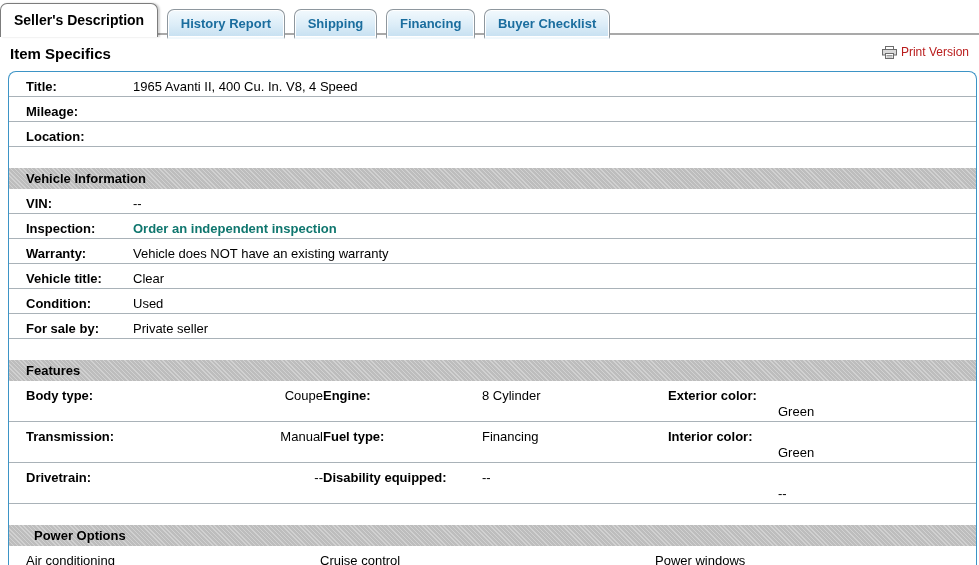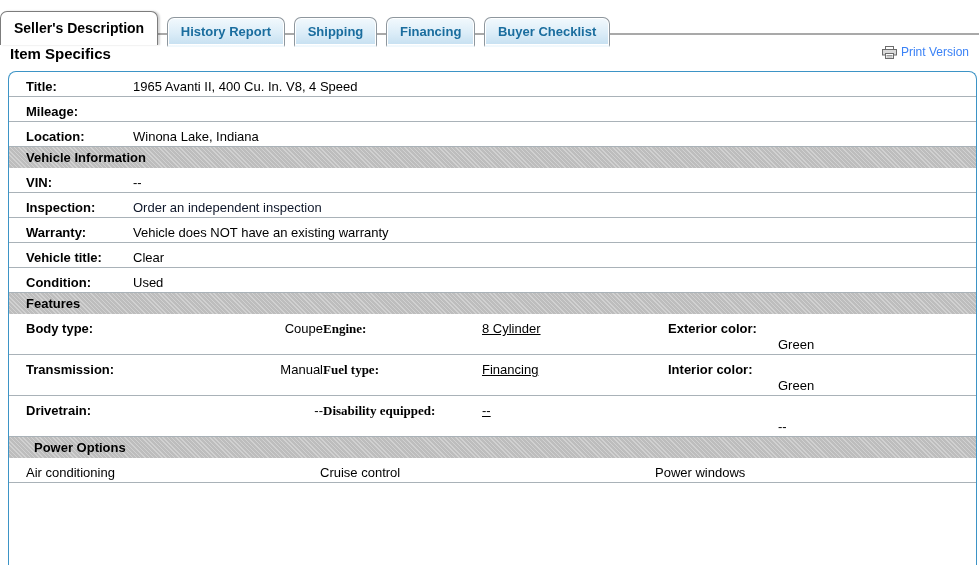--- a/index.html
+++ b/index.html
@@ -22,21 +22,20 @@
     content:""; position:absolute; left:0; right:0; bottom:0;
     height:2px; background:#a9a9a9;
   }
   .tab {
     display:inline-block; vertical-align:bottom;
     position:relative; z-index:2;
     border:1px solid #8e979e; border-bottom:none;
     border-radius:7px 7px 0 0;
     font-weight:bold;
     cursor:pointer;
-    margin-top:8px;
   }
   .tab.active {
     background:#fff;
     border-color:#7c7c7c;
     color:#000;
     font-size:14px;
     padding:8px 13px 9px 13px;
     margin-right:5px;
     box-shadow:2px 0 2px rgba(0,0,0,0.18);
     z-index:3;
@@ -52,21 +51,21 @@
   }
 
   
   .headrow {
     display:flex; align-items:flex-start; justify-content:space-between;
     padding:10px 10px 9px 10px;
   }
   .page-title { font-size:15px; font-weight:bold; }
   .printlink {
     display:flex; align-items:center; gap:4px;
-    color:#3b82f6; font-size:12px; text-decoration:none;
+    color:#b91c1c; font-size:12px; text-decoration:none;
     cursor:pointer;
   }
 
   
   .itembox {
     margin-left:8px;
     width:969px;
     height:560px;
     border:1px solid #3d94c6;
     border-bottom:none;
@@ -78,35 +77,36 @@
   .row {
     display:flex;
     padding:7px 0 2px 0;
     border-bottom:1px solid #a9b2b8;
     line-height:15px;
   }
   .lbl { width:124px; padding-left:17px; font-weight:bold; flex:none; }
   .val { flex:1; }
 
   .sectionbar {
+    margin-top:21px;
     height:21px; line-height:21px;
     padding-left:17px;
     font-weight:bold;
     background-color:#bdbdbd;
     background-image:repeating-linear-gradient(45deg, rgba(255,255,255,0.30) 0, rgba(255,255,255,0.30) 1px, transparent 1px, transparent 3px);
   }
   .sectionbar.indent { padding-left:25px; }
 
-  a.navlink { color:#0f172a; text-decoration:none; cursor:pointer; }
+  a.navlink { color:#0f766e; text-decoration:none; cursor:pointer;font-weight:bold; }
 
   
   .f1l { width:124px; padding-left:17px; font-weight:bold; flex:none; }
   .f1v { width:190px; flex:none;text-align:right; }
-  .f2l { width:159px; font-weight:bold; flex:none;font-family:Liberation Serif, serif; }
-  .f2v { width:186px; flex:none;text-decoration:underline; }
+  .f2l { width:159px; font-weight:bold; flex:none; }
+  .f2v { width:186px; flex:none; }
   .f3l { width:110px; font-weight:bold; flex:none; }
   .f3v { flex:1;margin-top:16px; }
 
   
   .p1 { width:311px; padding-left:17px; flex:none; }
   .p2 { width:335px; flex:none; }
   .p3 { flex:1; }
 </style>
 </head>
 <body>
@@ -139,21 +139,20 @@
 
   <div class="row">
     <span class="lbl">Title:</span>
     <span class="val">1965 Avanti II, 400 Cu. In. V8, 4 Speed</span>
   </div>
   <div class="row">
     <span class="lbl">Mileage:</span>
   </div>
   <div class="row">
     <span class="lbl">Location:</span>
-    <span class="val">Winona Lake, Indiana</span>
   </div>
 
   <div class="sectionbar">Vehicle Information</div>
   <div class="row">
     <span class="lbl">VIN:</span>
     <span class="val">--</span>
   </div>
   <div class="row">
     <span class="lbl">Inspection:</span>
     <span class="val"><a class="navlink">Order an independent inspection</a></span>
@@ -162,20 +161,24 @@
     <span class="lbl">Warranty:</span>
     <span class="val">Vehicle does NOT have an existing warranty</span>
   </div>
   <div class="row">
     <span class="lbl">Vehicle title:</span>
     <span class="val">Clear</span>
   </div>
   <div class="row">
     <span class="lbl">Condition:</span>
     <span class="val">Used</span>
+  </div>
+  <div class="row">
+    <span class="lbl">For sale by:</span>
+    <span class="val">Private seller</span>
   </div>
 
   <div class="sectionbar">Features</div>
   <div class="row">
     <span class="f1l">Body type:</span>
     <span class="f1v">Coupe</span>
     <span class="f2l">Engine:</span>
     <span class="f2v">8 Cylinder</span>
     <span class="f3l">Exterior color:</span>
     <span class="f3v">Green</span>

